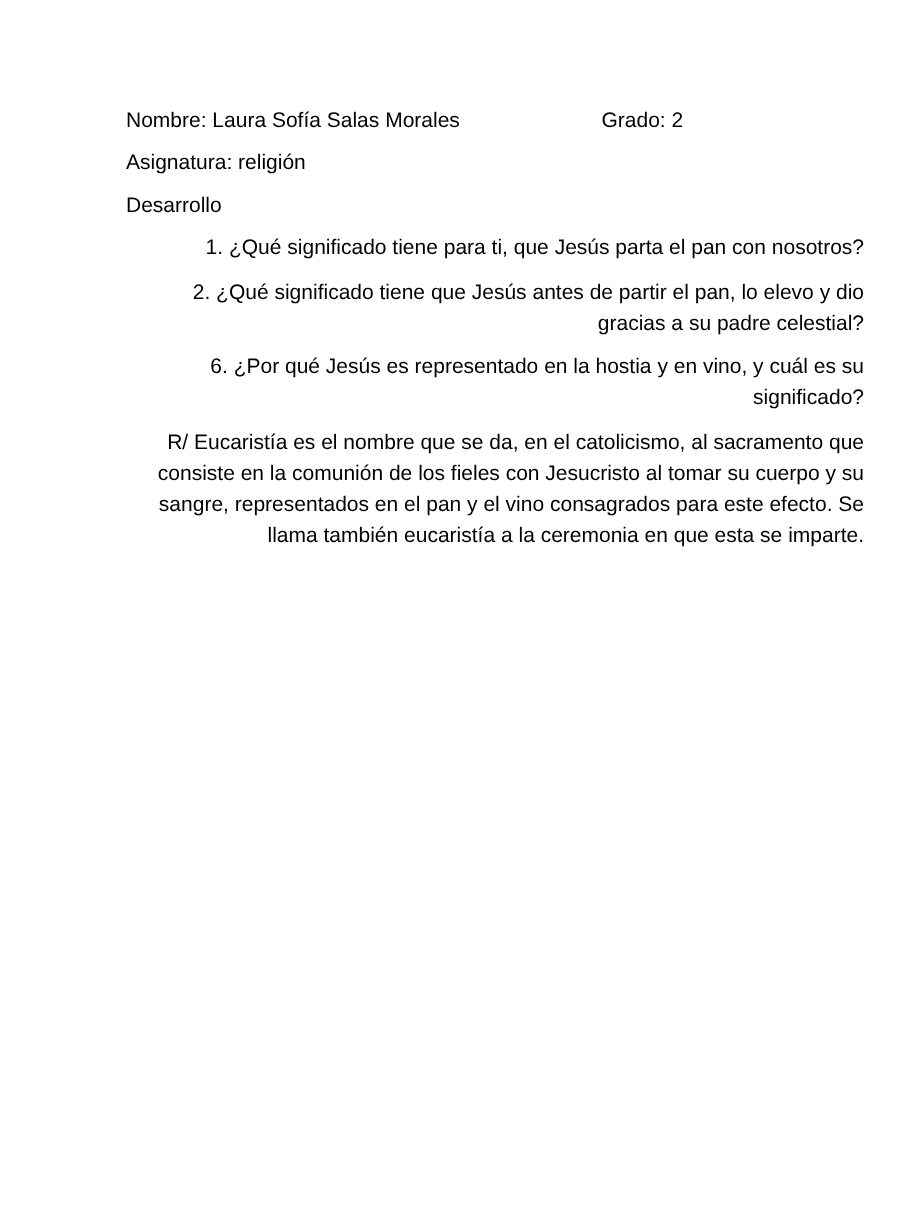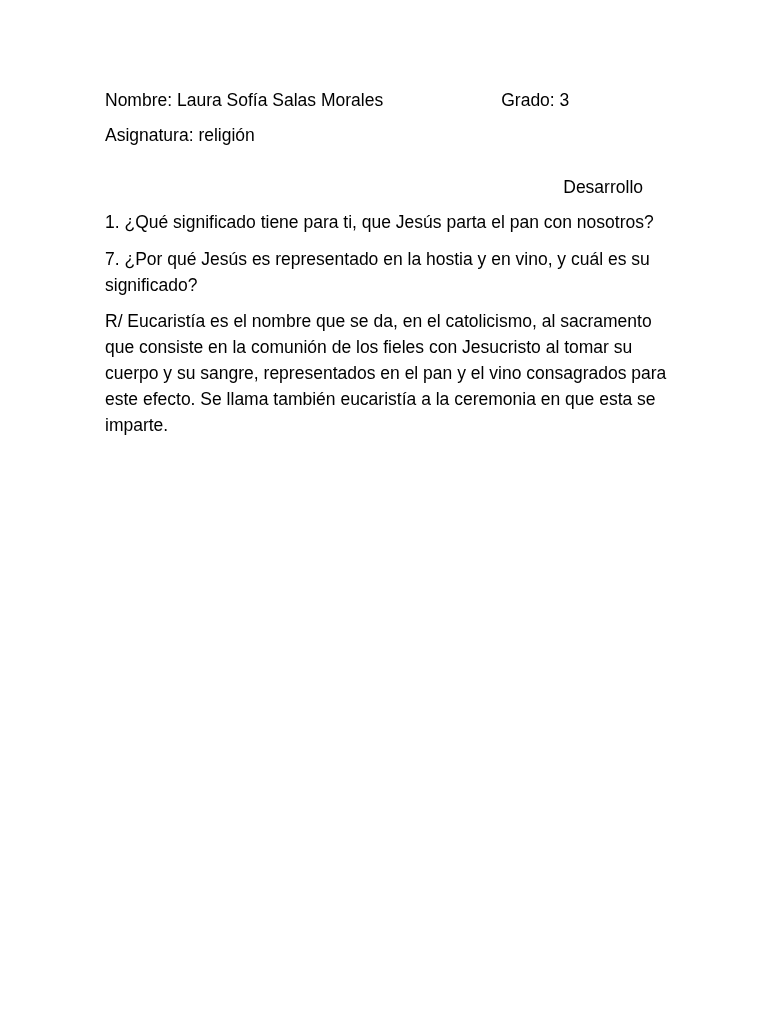--- a/index.html
+++ b/index.html
@@ -11,76 +11,77 @@
     height: 1024px;
     background: #ffffff;
     font-family: "Liberation Sans", sans-serif;
     color: #000000;
     overflow: hidden;
   }
   .page {
     width: 768px;
     height: 1024px;
     box-sizing: border-box;
-    padding: 88px 100px 0 105px;
+    padding: 88px 48px 0 105px;
     position: relative;
   }
   .header-row {
     display: flex;
     align-items: baseline;
     font-size: 17.5px;
     line-height: 1.45;
     margin-bottom: 10px;
   }
   .header-row .name-field {
     white-space: nowrap;
   }
   .header-row .grade-field {
     margin-left: 118px;
     white-space: nowrap;
   }
   .subject-line {
     font-size: 17.5px;
     line-height: 1.45;
-    margin-bottom: 28px;
+    margin-bottom: 12px;
   }
   .section-title {
     font-size: 17.5px;
-    text-align: right;
+    text-align: left;
     margin: 0 0 12px 0;
     padding-right: 25px;
     font-weight: normal;
   }
   .para {
     font-size: 17.5px;
     line-height: 1.48;
     margin: 0 0 11px 0;
-    text-align: left;
+    text-align: right;
   }
   .question {
     margin-bottom: 11px;
   }
   .answer {
     margin-bottom: 12px;
   }
 </style>
 </head>
 <body>
 
 <div class="page">
 
   <div class="header-row">
     <span class="name-field">Nombre: Laura Sofía Salas Morales</span>
-    <span class="grade-field">Grado: 3</span>
+    <span class="grade-field">Grado: 2</span>
   </div>
 
   <div class="subject-line">Asignatura: religión</div>
 
   <div class="section-title">Desarrollo</div>
 
   <p class="para question">1. ¿Qué significado tiene para ti, que Jesús parta el pan con nosotros?</p>
 
+  <p class="para question">2. ¿Qué significado tiene que Jesús antes de partir el pan, lo elevo y dio gracias a su padre celestial?</p>
 
-  <p class="para question">7. ¿Por qué Jesús es representado en la hostia y en vino, y cuál es su significado?</p>
+  <p class="para question">6. ¿Por qué Jesús es representado en la hostia y en vino, y cuál es su significado?</p>
 
   <p class="para answer">R/ Eucaristía es el nombre que se da, en el catolicismo, al sacramento que consiste en la comunión de los fieles con Jesucristo al tomar su cuerpo y su sangre, representados en el pan y el vino consagrados para este efecto. Se llama también eucaristía a la ceremonia en que esta se imparte.</p>
 
 </div>
 
 </body></html>

